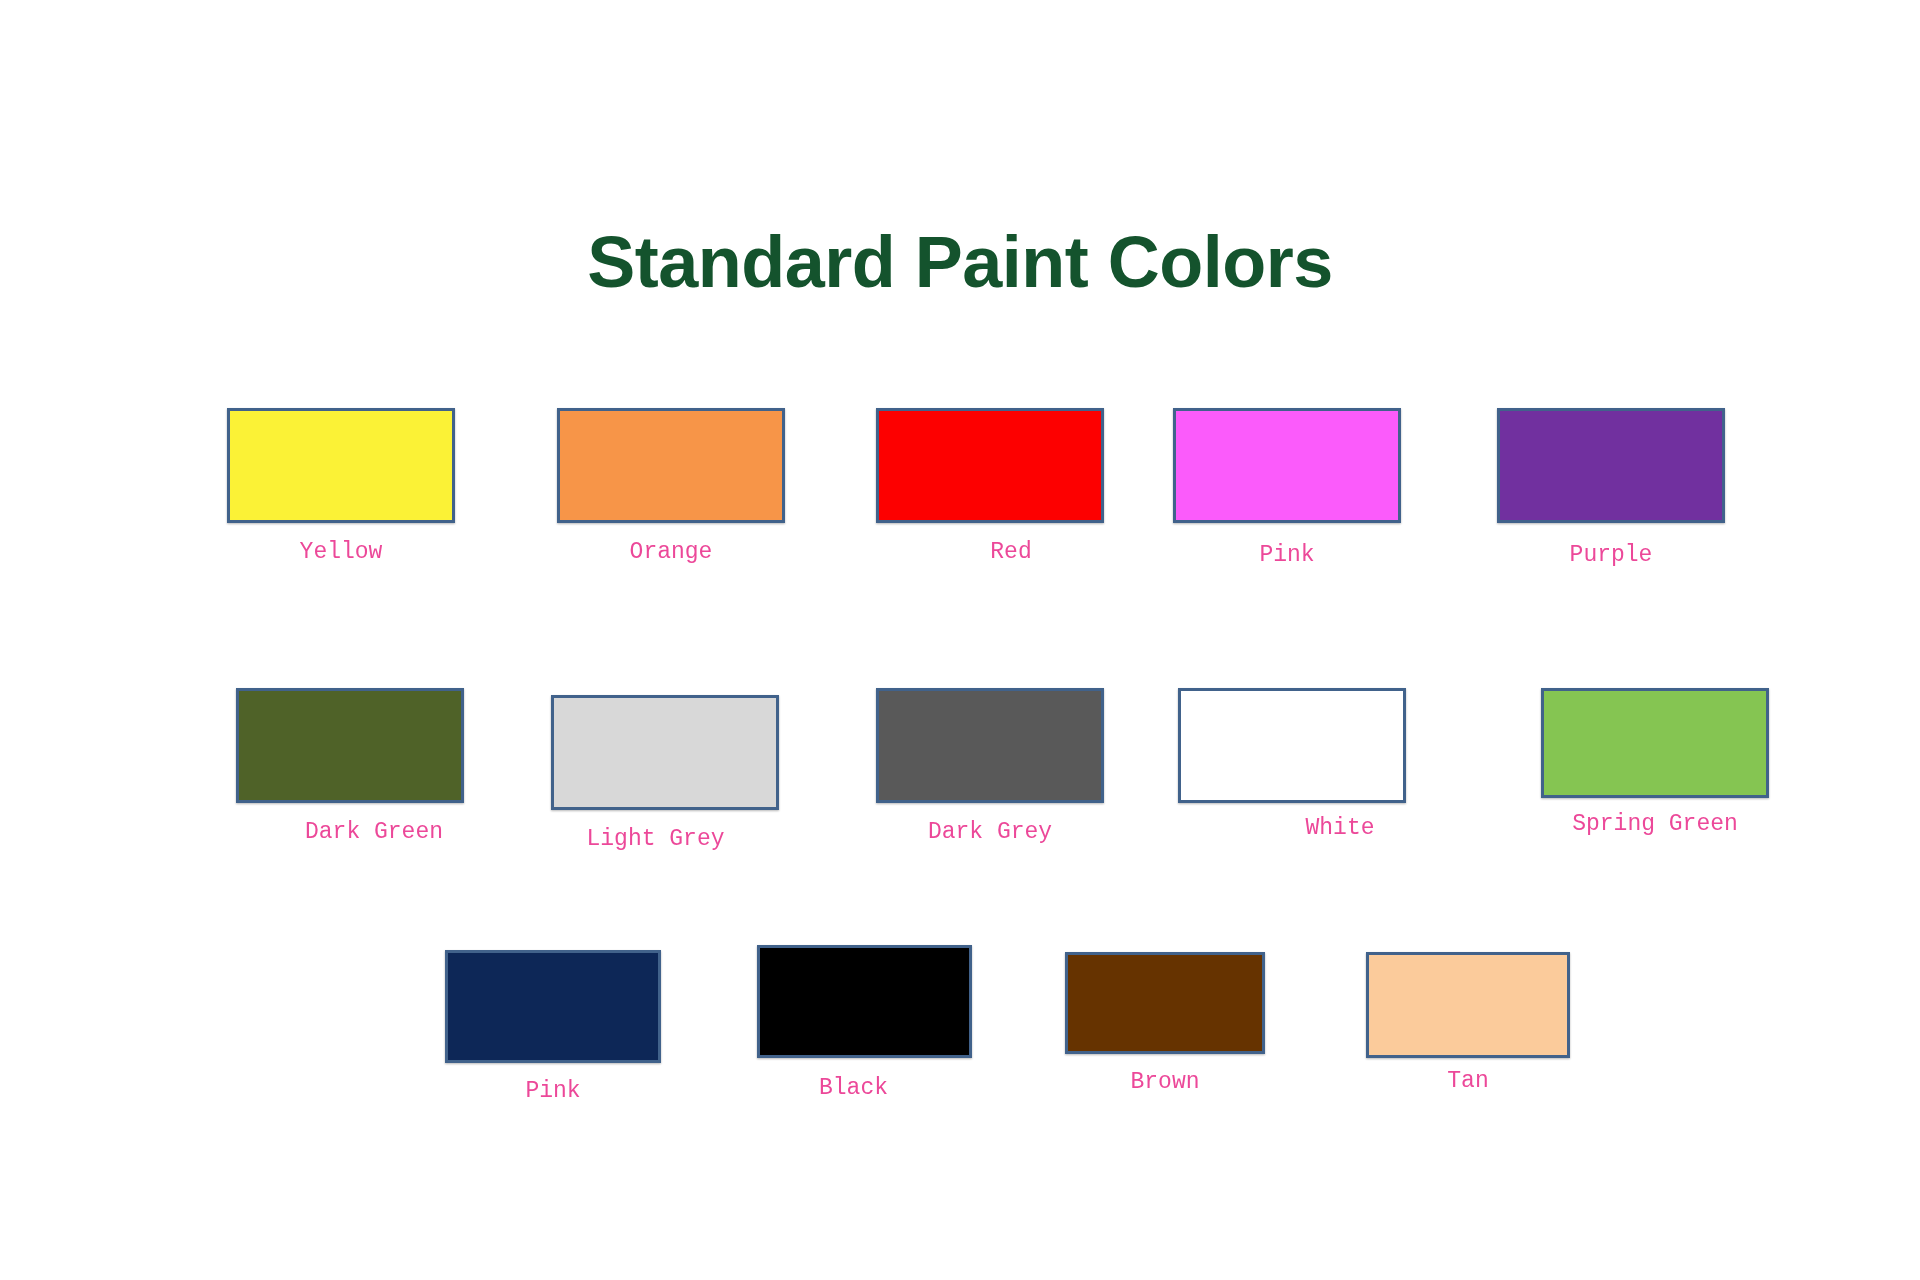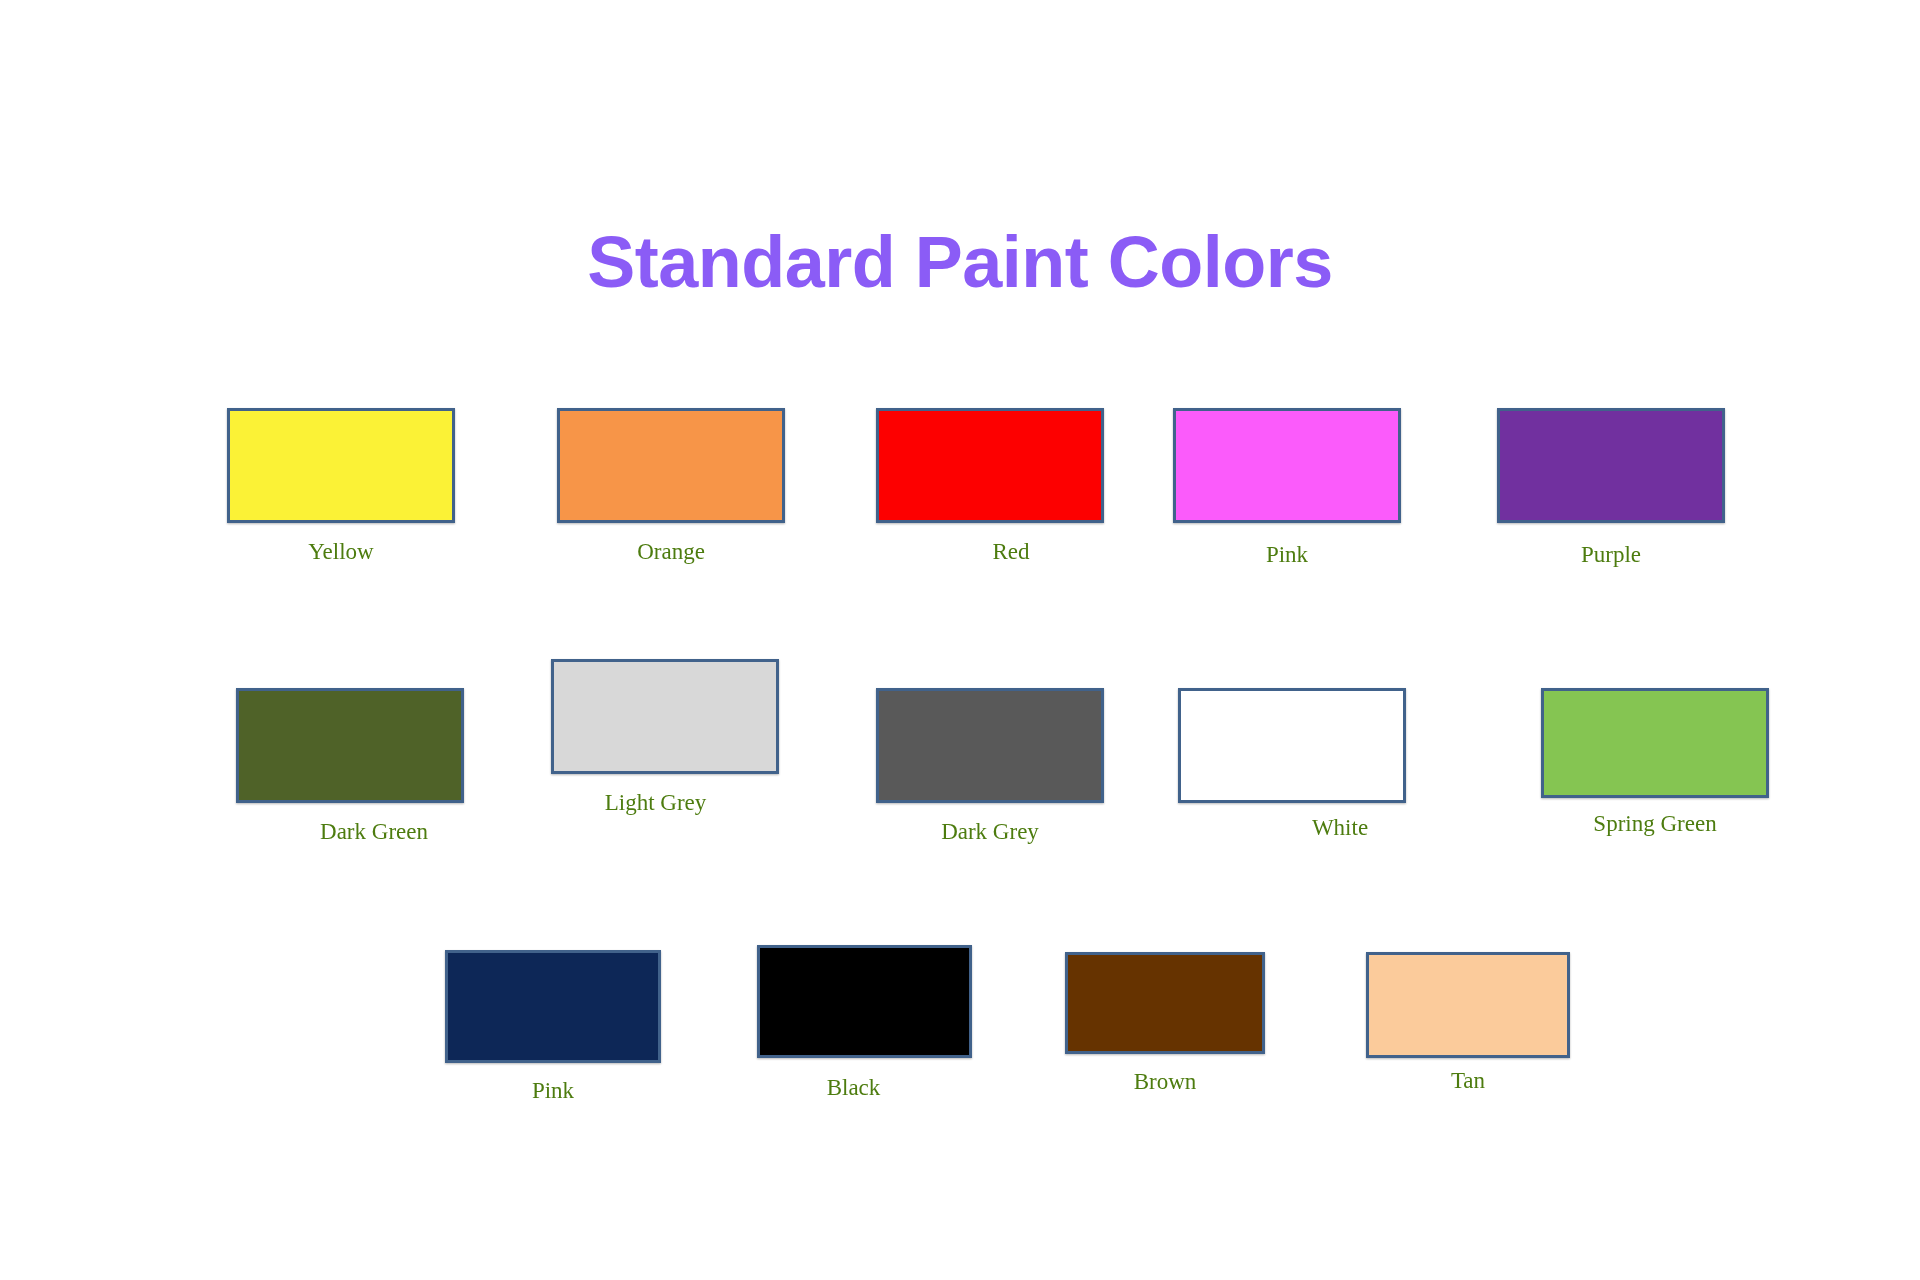--- a/index.html
+++ b/index.html
@@ -24,21 +24,21 @@
 
   
   .page-title {
     position: absolute;
     left: 0;
     top: 178px;
     width: 1920px;
     text-align: center;
     font-size: 72px;
     font-weight: bold;
-    color: #8b5cf6;
+    color: #14532d;
     letter-spacing: -0.5px;
     line-height: 1.0;
     white-space: nowrap;
   }
 
   
   .swatch-cell {
     position: absolute;
   }
 
@@ -49,23 +49,23 @@
     box-sizing: border-box;
     border: 3px solid #41628b;
     box-shadow: 0 1px 2px rgba(0,0,0,0.28);
   }
 
   .swatch-label {
     position: absolute;
     left: 50%;
     transform: translateX(-50%);
     font-size: 23px;
-    color: #4d7c0f;
+    color: #ec4899;
     white-space: nowrap;
-    font-family: Liberation Serif, serif;
+    font-family: Liberation Mono, monospace;
     text-align: right;
   }
 </style>
 </head>
 <body>
 
 <div id="page">
 
   <h1 class="page-title">Standard Paint Colors</h1>
 
@@ -87,21 +87,21 @@
         <div class="swatch-label" style="top: 134px;">Pink</div>
       </div>
       <div class="swatch-cell" style="left: 1497px; top: 408px; width: 228px; height: 175px;">
         <div class="swatch-chip" style="width: 228px; height: 115px; background: rgb(113, 48, 159); border-color: rgb(65, 98, 139);"></div>
         <div class="swatch-label" style="top: 134px;">Purple</div>
       </div>
       <div class="swatch-cell" style="left: 236px; top: 688px; width: 276px; height: 175px;">
         <div class="swatch-chip" style="width: 228px; height: 115px; background: rgb(79, 98, 40); border-color: rgb(65, 98, 139);"></div>
         <div class="swatch-label" style="top: 131px;">Dark Green</div>
       </div>
-      <div class="swatch-cell" style="left: 551px; top: 659px; width: 209px; height: 175px;">
+      <div class="swatch-cell" style="left: 551px; top: 695px; width: 209px; height: 175px;">
         <div class="swatch-chip" style="width: 228px; height: 115px; background: rgb(216, 216, 216); border-color: rgb(65, 98, 139);"></div>
         <div class="swatch-label" style="top: 131px;">Light Grey</div>
       </div>
       <div class="swatch-cell" style="left: 876px; top: 688px; width: 228px; height: 175px;">
         <div class="swatch-chip" style="width: 228px; height: 115px; background: rgb(89, 89, 89); border-color: rgb(65, 98, 139);"></div>
         <div class="swatch-label" style="top: 131px;">Dark Grey</div>
       </div>
       <div class="swatch-cell" style="left: 1178px; top: 688px; width: 228px; height: 175px;">
         <div class="swatch-chip" style="width: 228px; height: 115px; background: rgb(255, 255, 255); border-color: rgb(65, 98, 139);"></div>
         <div class="swatch-label" style="top: 127px; margin-left: 48px;">White</div>

